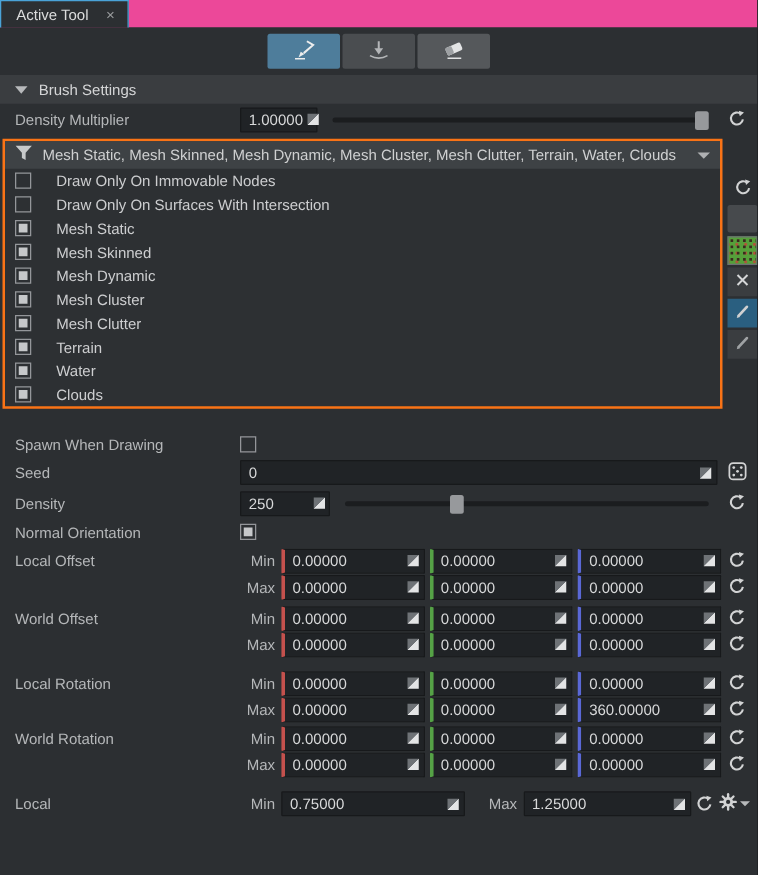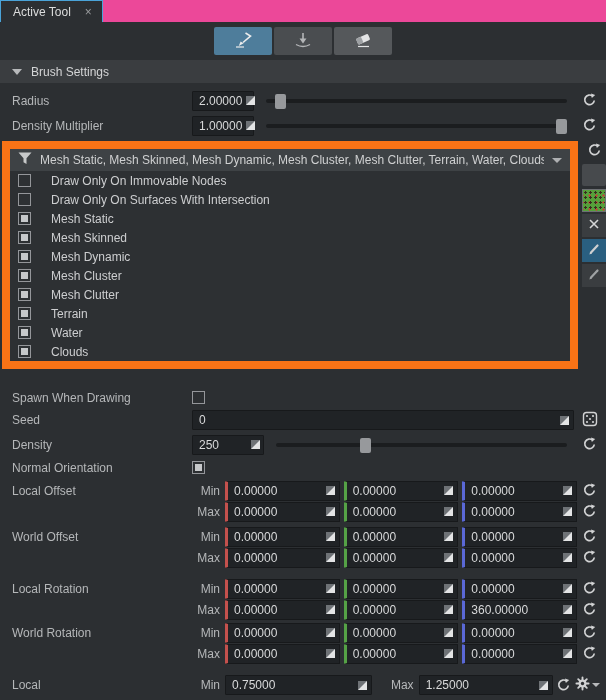--- a/index.html
+++ b/index.html
@@ -40,21 +40,21 @@
   .slider .thumb { position:absolute; top:3px; width:11px; height:15px; background:#97999c; border-radius:2px; }
 
   .iconbtn { background:none; border:none; width:21px; height:20px; display:flex; align-items:center; justify-content:center;
              color:#d2d3d4; flex:0 0 21px; padding:0; }
 
   .checkbox { width:13px; height:13px; border:1px solid #94969a; background:transparent; display:inline-flex;
               align-items:center; justify-content:center; flex:0 0 13px; }
   .checkbox.checked::after { content:""; width:7px; height:7px; background:#c6c8ca; }
 
   
-  .dropdown { margin:3px 0 0 2px; width:576px; border:8px solid #f97316; background:#2d3033; }
+  .dropdown { margin:3px 0 0 2px; width:576px; border:2px solid #f97316; background:#2d3033; }
   .dd-header { height:22px; background:#3e4245; display:flex; align-items:center; gap:8px; padding:0 8px; }
   .dd-summary { flex:1; color:#cfd0d1; white-space:nowrap; overflow:hidden; }
   .dd-caret { width:0; height:0; border-left:5px solid transparent; border-right:5px solid transparent; border-top:5px solid #aeb0b2; }
   .dd-item { height:19px; display:flex; align-items:center; gap:20px; padding:0 8px; color:#cdced0; }
 
   
   .right-strip { position:absolute; top:140px; right:0; width:26px; display:flex; flex-direction:column; align-items:flex-end; }
   .strip-btn { width:24px; height:23px; background:#3a3d40; border:none; display:flex; align-items:center; justify-content:center; margin-bottom:2px; }
   .strip-btn.blue { background:#2a5f80; }
   .strip-reset { width:24px; height:20px; background:none; border:none; display:flex; align-items:center; justify-content:center; color:#d2d3d4; margin-bottom:4px; }
@@ -120,37 +120,20 @@
           </svg>
       </span>
     </button>
   </div>
 
   <div class="sec-header">
     <span class="tri-down"></span>
     <span>Brush Settings</span>
   </div>
 
-  <div class="row" style="margin-top:5px">
-    <span class="row-label">Radius</span>
-    <div class="nfield w62">
-      <span class="val">2.00000</span>
-      <span class="drag-icon"></span>
-    </div>
-    <div class="slider">
-      <div class="track"></div>
-      <div class="thumb" style="left: calc(3% - 0.33px);"></div>
-    </div>
-    <button class="iconbtn">
-      <svg width="15" height="15" viewBox="0 0 15 15">
-          <path d="M10.6 3.1 A4.8 4.8 0 1 0 12.3 7.5" fill="none" stroke="currentColor" stroke-width="1.7"></path>
-          <path d="M9.1 0.6 L13.2 2 L9.8 4.9 Z" fill="currentColor"></path>
-        </svg>
-    </button>
-  </div>
 
   <div class="row">
     <span class="row-label">Density Multiplier</span>
     <div class="nfield w62">
       <span class="val">1.00000</span>
       <span class="drag-icon"></span>
     </div>
     <div class="slider">
       <div class="track"></div>
       <div class="thumb" style="left: calc(100% - 11px);"></div>

